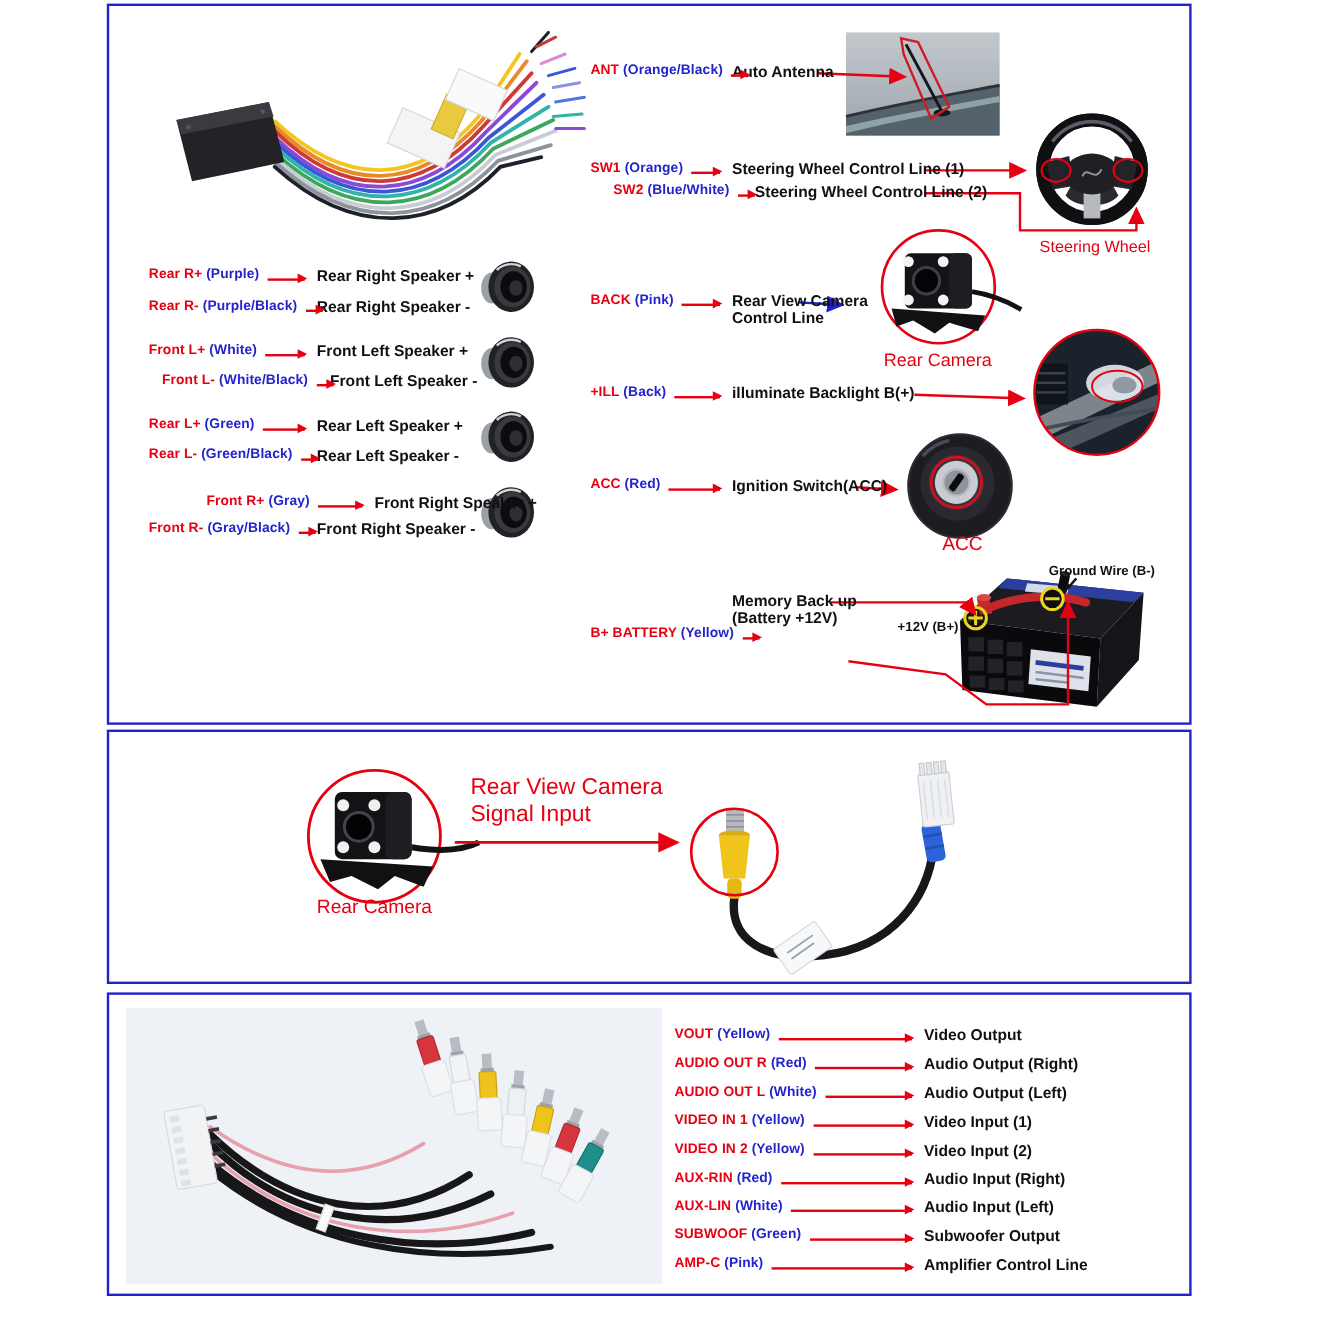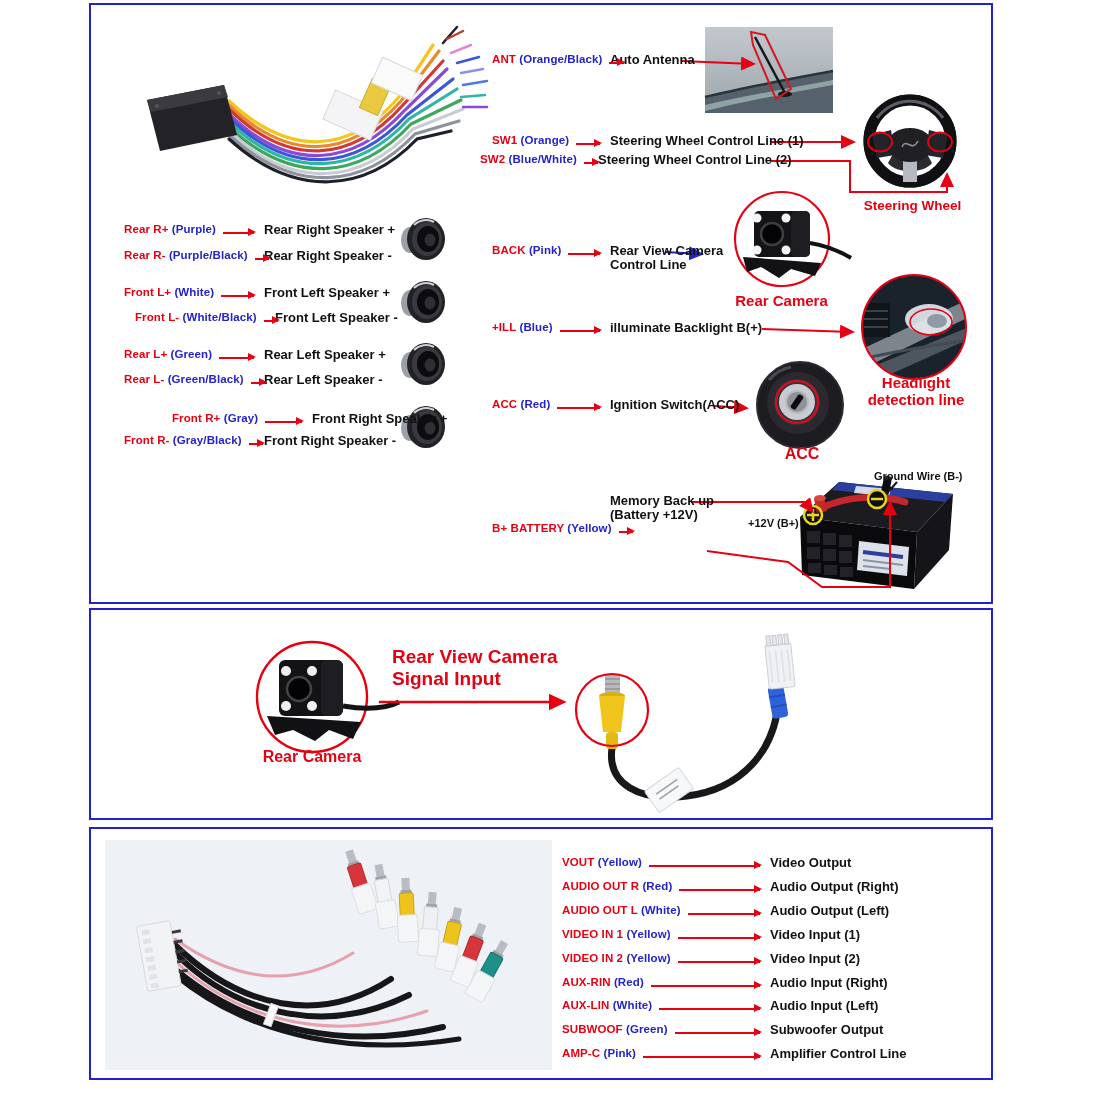--- a/index.html
+++ b/index.html
@@ -12,21 +12,21 @@
   #panel-bot{top:827px;height:253px;text-align:right;}
   .lay{position:absolute;left:0;top:0;}
   .prow{position:absolute;display:flex;align-items:flex-start;white-space:nowrap;}
   .sigwrap{display:flex;align-items:center;flex:none;}
   .sig{font-size:11.5px;font-weight:bold;color:#e60012;letter-spacing:.1px;}
   .sig .clr{color:#2323cd;font-style:normal;}
   .arr{position:relative;flex:1;height:2px;background:#e60012;margin:0 10px 0 7px;min-width:14px;}
   .arr::after{content:"";position:absolute;right:-2px;top:-3.5px;width:0;height:0;
       border-left:8px solid #e60012;border-top:4.5px solid transparent;border-bottom:4.5px solid transparent;}
   .desc{font-size:13px;font-weight:bold;color:#111;line-height:1.06;}
-  .cap{position:absolute;font-weight:bold;color:#e60012;white-space:nowrap;}
+  .cap{position:absolute;font-weight:normal;color:#e60012;white-space:nowrap;}
   .cap.center{text-align:center;white-space:normal;}
   .smallblk{position:absolute;font-weight:bold;color:#111;font-size:11px;white-space:nowrap;}
   svg{display:block;}
 </style>
 </head>
 <body>
 
 <div class="stage">
 
   <div class="panel" id="panel-top">
@@ -276,40 +276,40 @@
         </span>
       <span class="desc"><span>Auto Antenna</span></span>
     </div>
     <div class="prow" style="left:401px;top:129px;">
       <span class="sigwrap" style="width:118px;">
           <span class="sig"><span>SW1</span> <span class="clr">(Orange)</span></span>
           <span class="arr" style="margin-top:7px;"></span>
         </span>
       <span class="desc"><span>Steering Wheel Control Line (1)</span></span>
     </div>
-    <div class="prow" style="left:389px;top:148px;">
+    <div class="prow" style="left:420px;top:148px;">
       <span class="sigwrap" style="width:118px;">
           <span class="sig"><span>SW2</span> <span class="clr">(Blue/White)</span></span>
           <span class="arr" style="margin-top:7px;"></span>
         </span>
       <span class="desc"><span>Steering Wheel Control Line (2)</span></span>
     </div>
     <div class="prow" style="left:401px;top:239px;">
       <span class="sigwrap" style="width:118px;">
           <span class="sig"><span>BACK</span> <span class="clr">(Pink)</span></span>
           <span class="arr" style="margin-top:7px;"></span>
         </span>
       <span class="desc">
           <div>Rear View Camera</div>
           <div>Control Line</div>
         </span>
     </div>
     <div class="prow" style="left:401px;top:316px;">
       <span class="sigwrap" style="width:118px;">
-          <span class="sig"><span>+ILL</span> <span class="clr">(Blue)</span></span>
+          <span class="sig"><span>+ILL</span> <span class="clr">(Back)</span></span>
           <span class="arr" style="margin-top:7px;"></span>
         </span>
       <span class="desc"><span>illuminate Backlight B(+)</span></span>
     </div>
     <div class="prow" style="left:401px;top:393px;">
       <span class="sigwrap" style="width:118px;">
           <span class="sig"><span>ACC</span> <span class="clr">(Red)</span></span>
           <span class="arr" style="margin-top:7px;"></span>
         </span>
       <span class="desc"><span>Ignition Switch(ACC)</span></span>
@@ -320,24 +320,20 @@
           <span class="arr" style="margin-top:7px;"></span>
         </span>
       <span class="desc">
           <div>Memory Back up</div>
           <div>(Battery +12V)</div>
         </span>
     </div>
 
     <div class="cap center" style="left:764px;top:193px;width:115px;font-size:13.5px;">Steering Wheel</div>
     <div class="cap center" style="left:628px;top:287px;width:125px;font-size:15px;">Rear Camera</div>
-    <div class="cap center" style="left:745px;top:369px;width:160px;font-size:15px;line-height:1.15;">
-        <div>Headlight</div>
-        <div>detection line</div>
-      </div>
     <div class="cap center" style="left:671px;top:440px;width:80px;font-size:16px;">ACC</div>
     <div class="smallblk" style="left:783px;top:465px;">Ground Wire (B-)</div>
     <div class="smallblk" style="left:657px;top:512px;">+12V  (B+)</div>
   </div>
 
   <div class="panel" id="panel-mid">
     <svg class="lay" width="900" height="208" viewBox="0 0 900 208">
 
       <g>
         <circle cx="221" cy="87" r="55" fill="none" stroke="#e60012" stroke-width="2.4"></circle>

